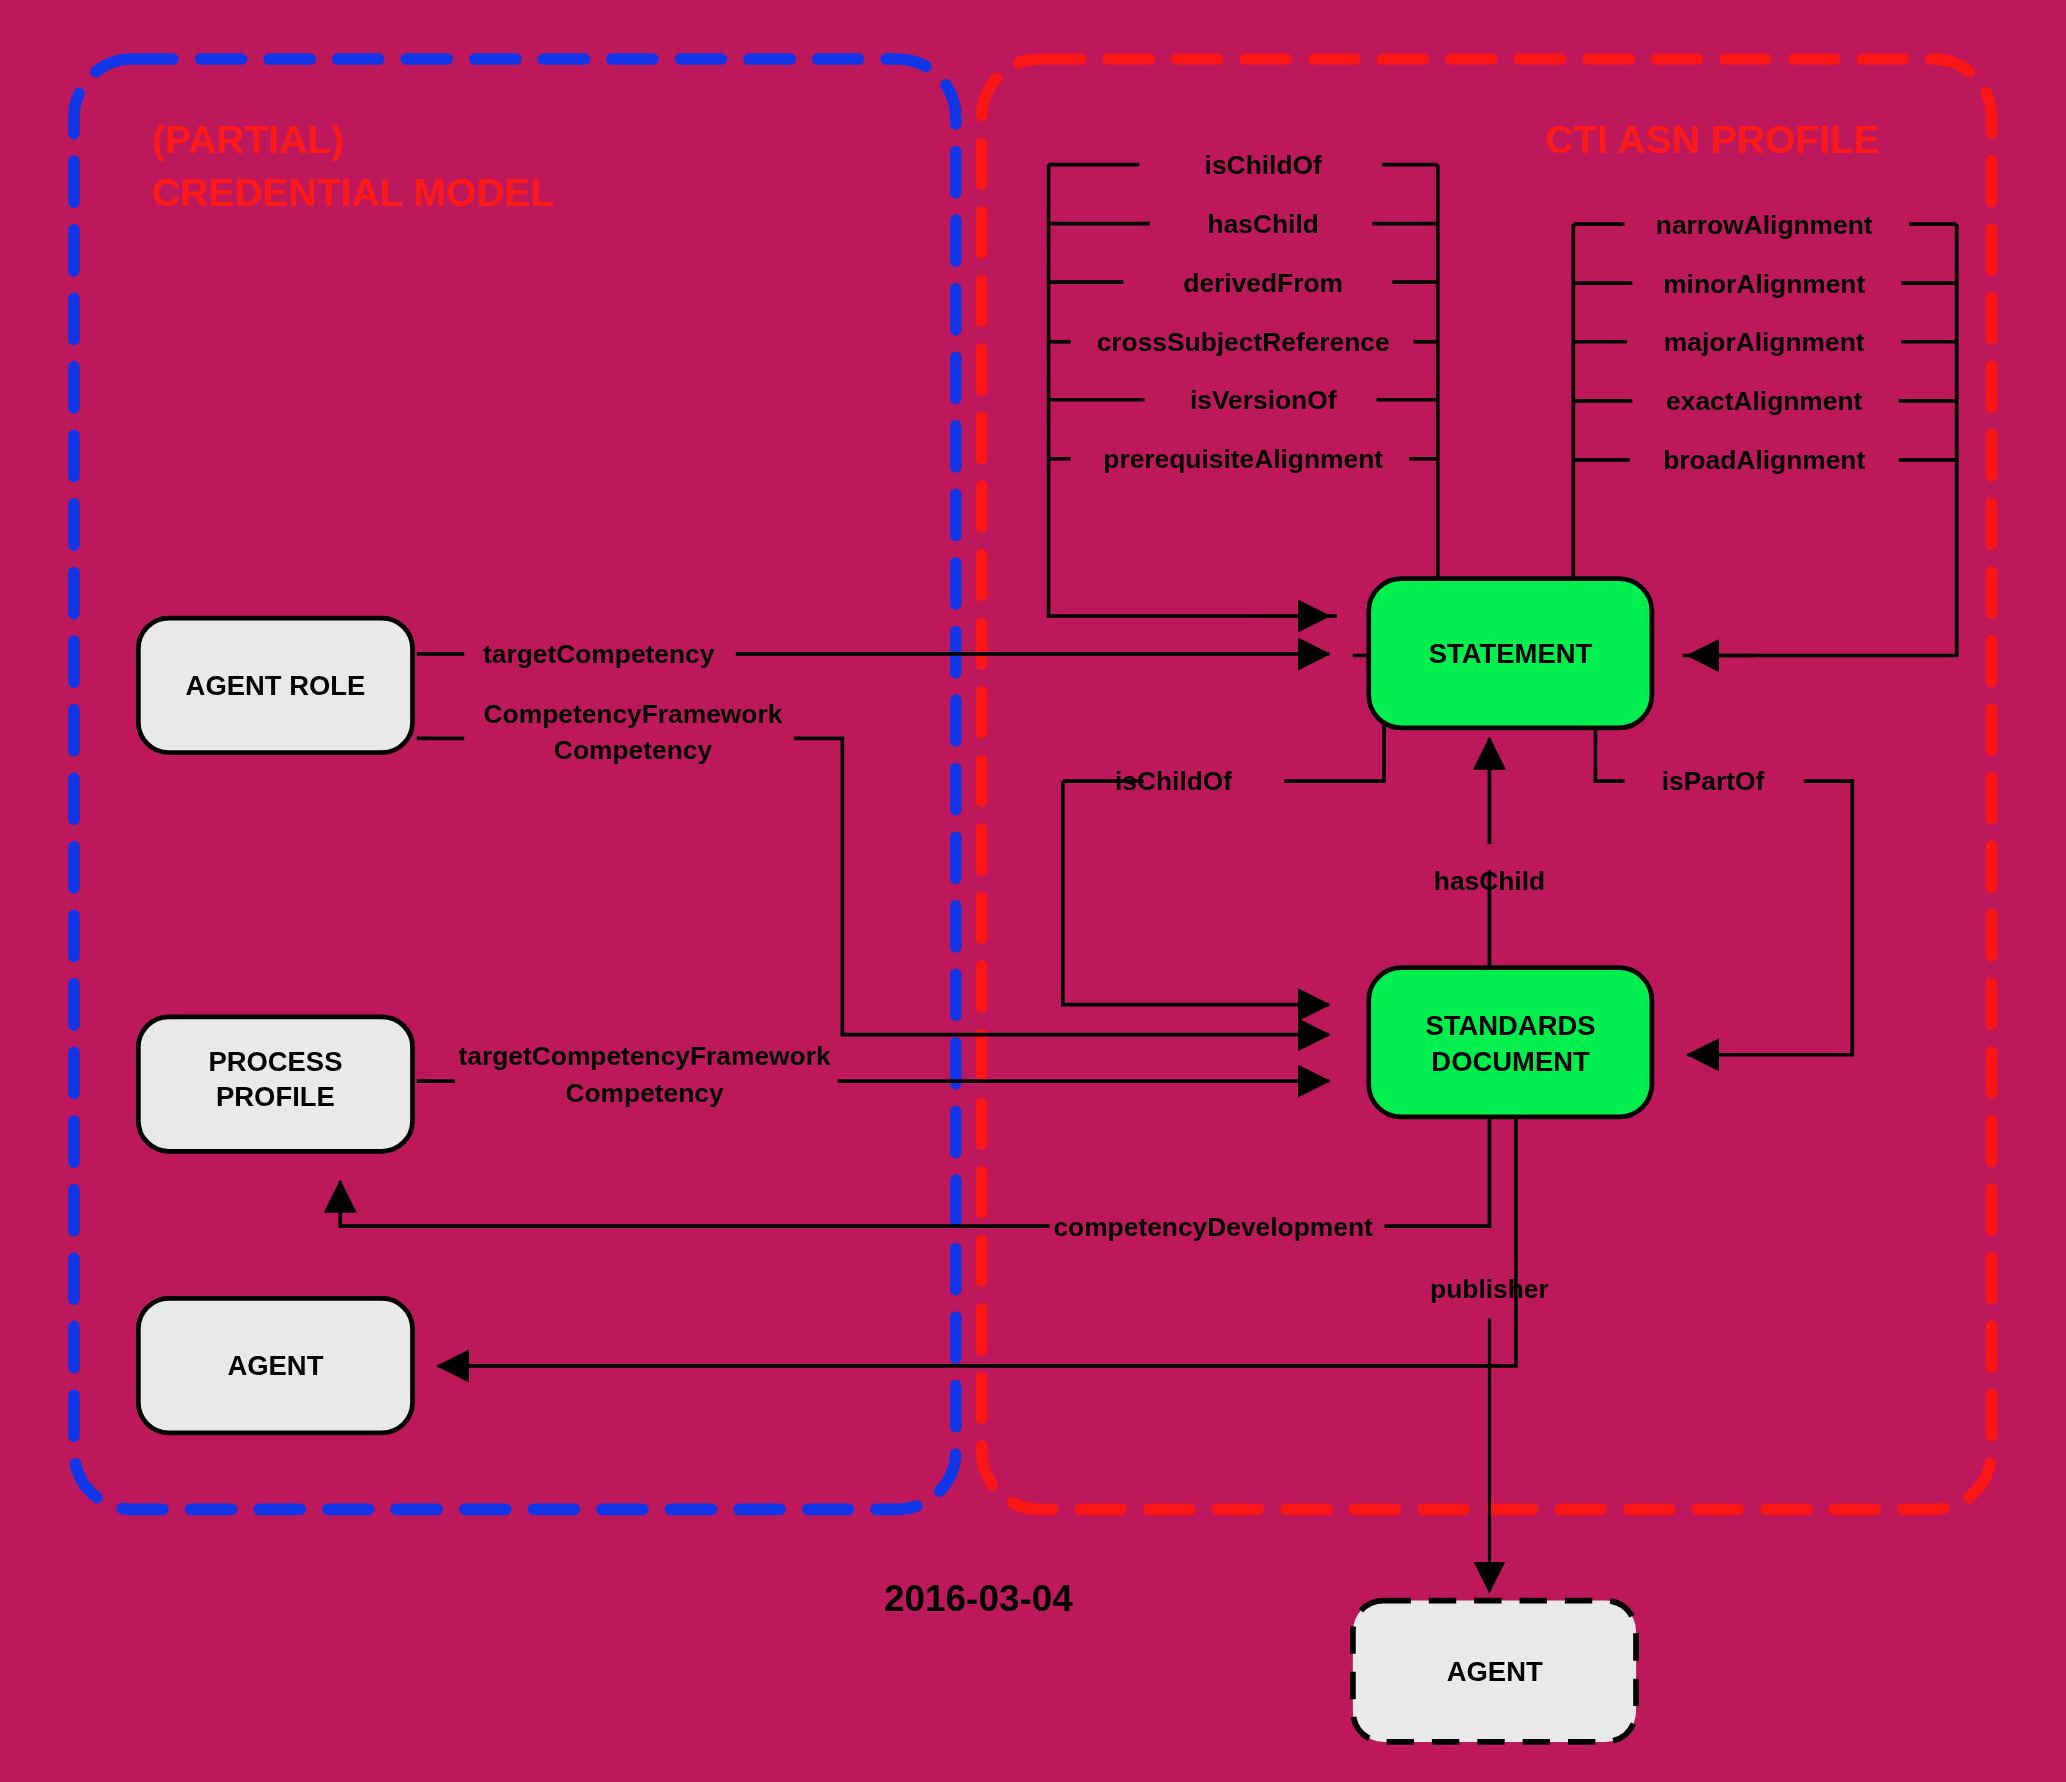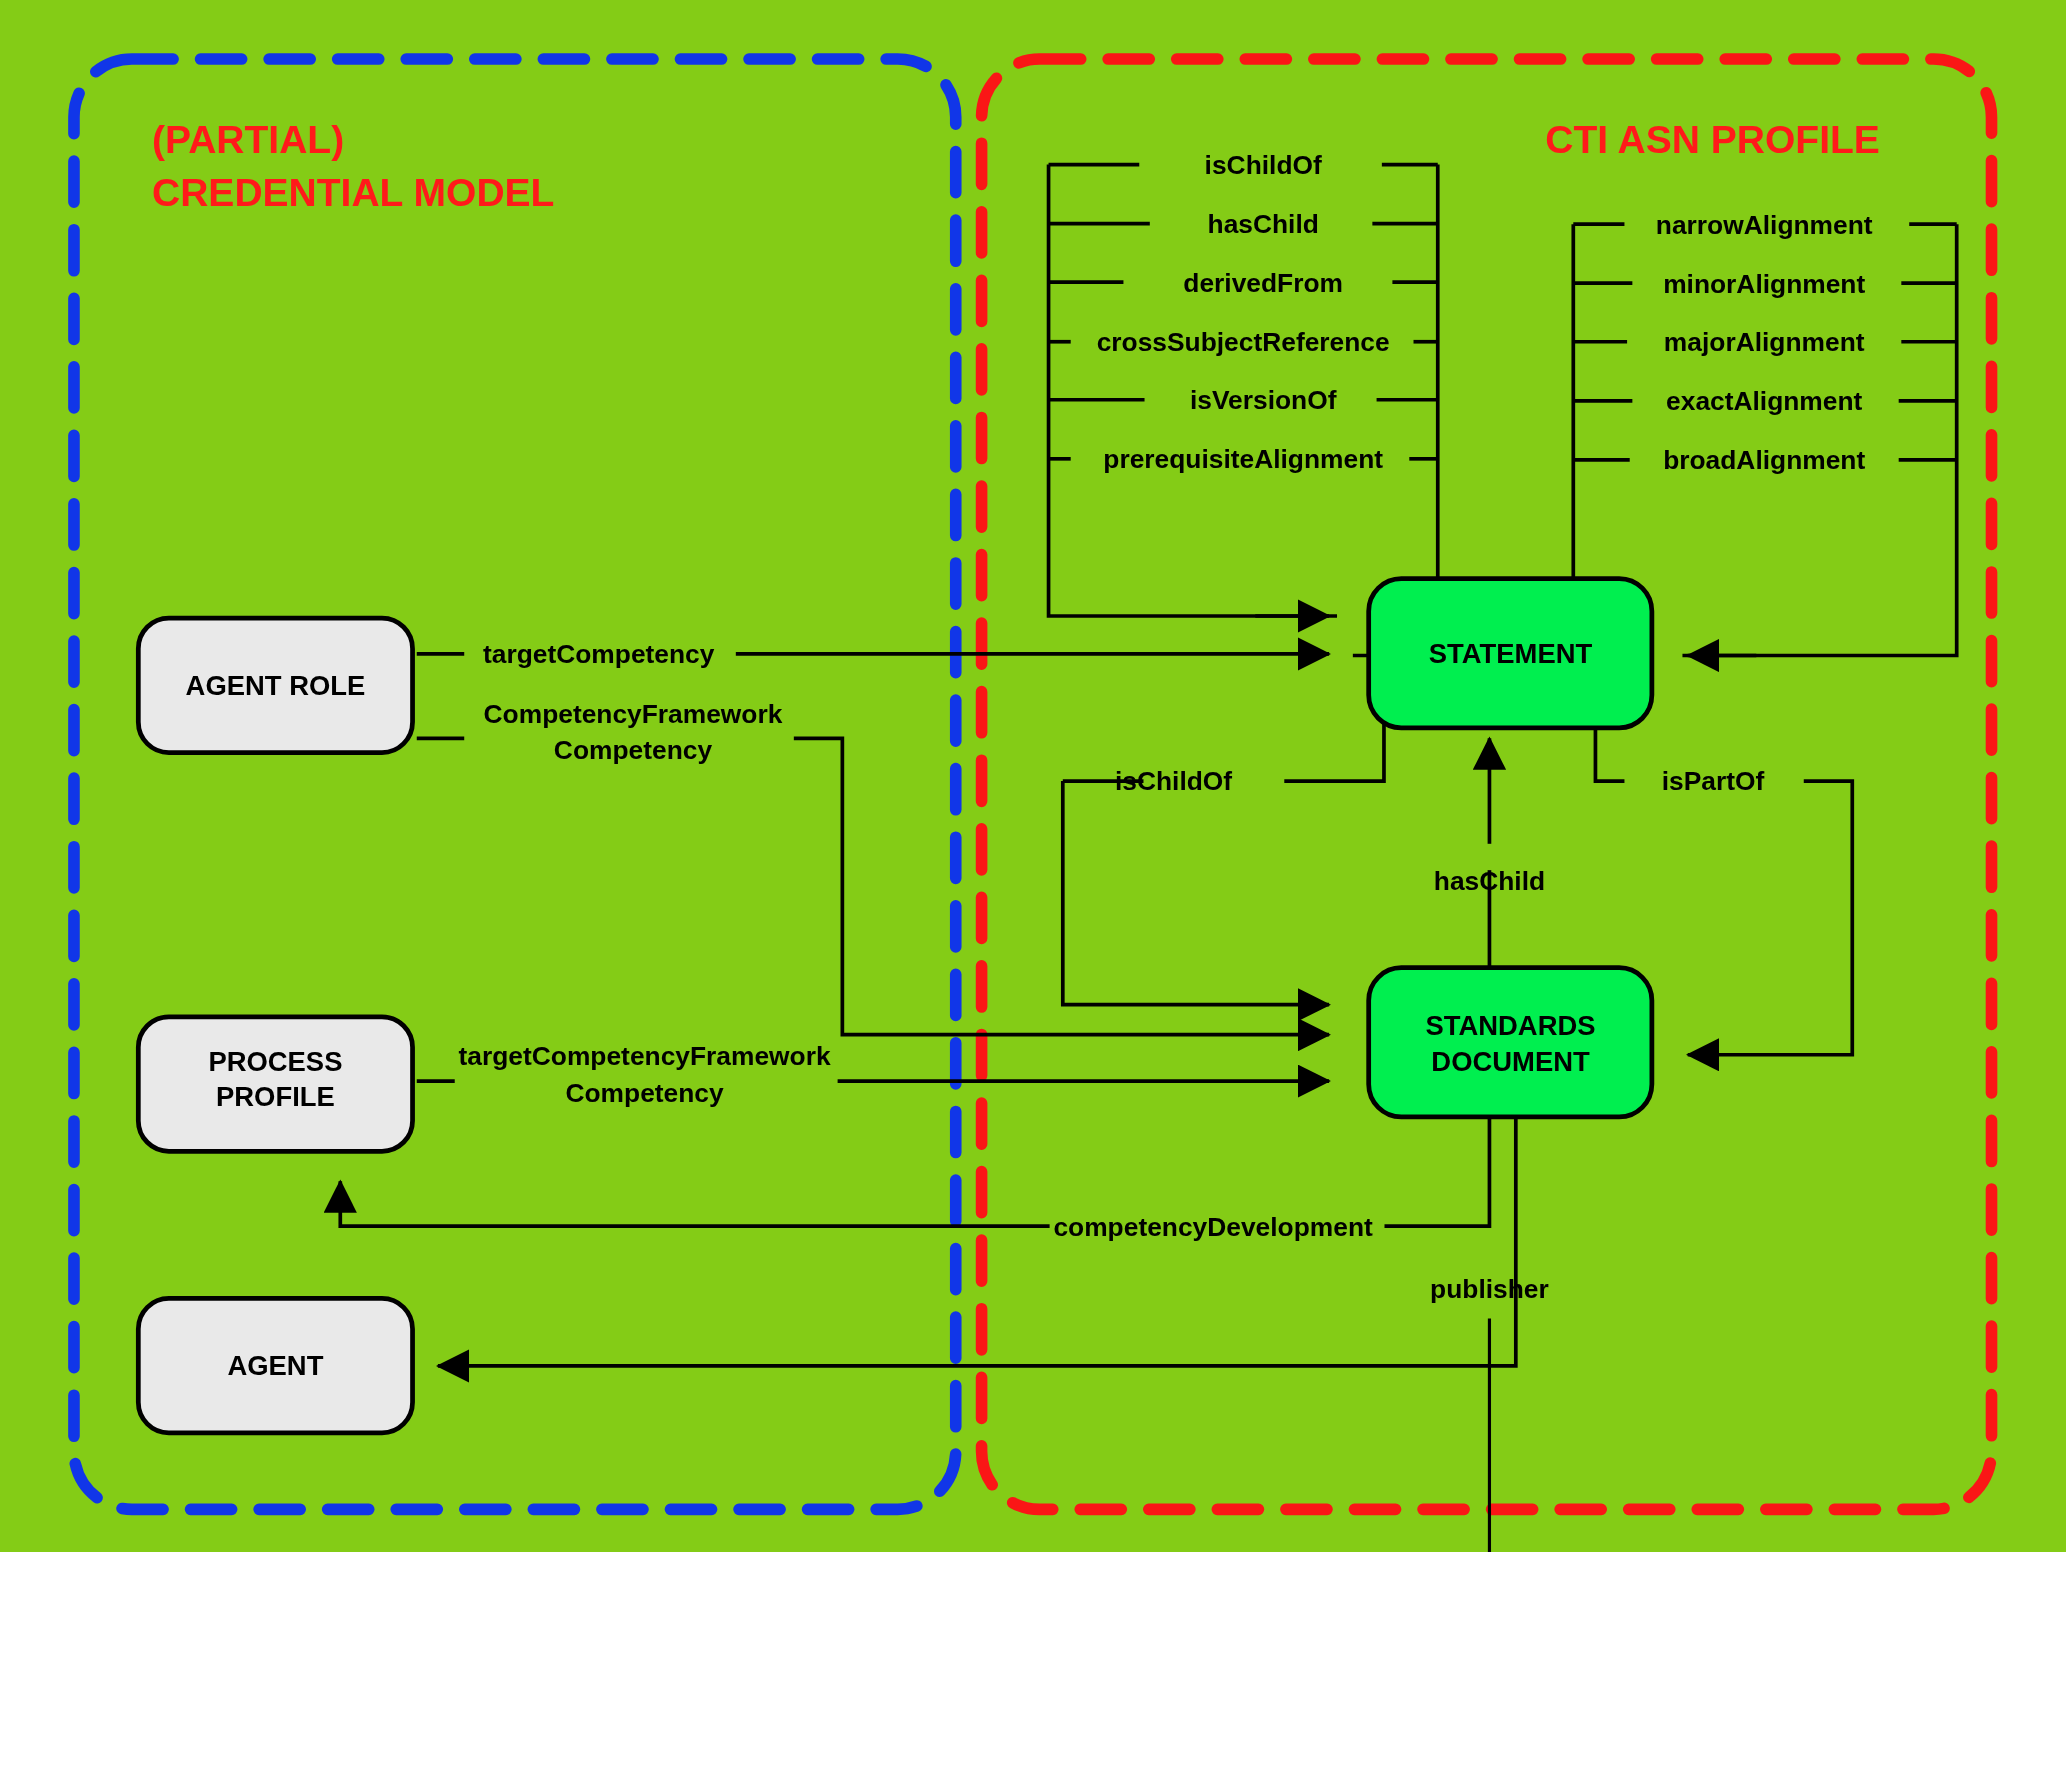--- a/index.html
+++ b/index.html
@@ -6,22 +6,22 @@
     margin: 0;
     padding: 0;
     background: #ffffff;
   }
   body {
     font-family: "Liberation Sans", sans-serif;
   }
   #stage {
     position: relative;
     width: 2066px;
-    height: 1552px;
-    background: #84cc16;
+    height: 1782px;
+    background: #be185d;
     overflow: hidden;
   }
   svg#diagram {
     position: absolute;
     left: 0;
     top: 0;
     width: 2066px;
     height: 1782px;
   }
   .panel-title {

